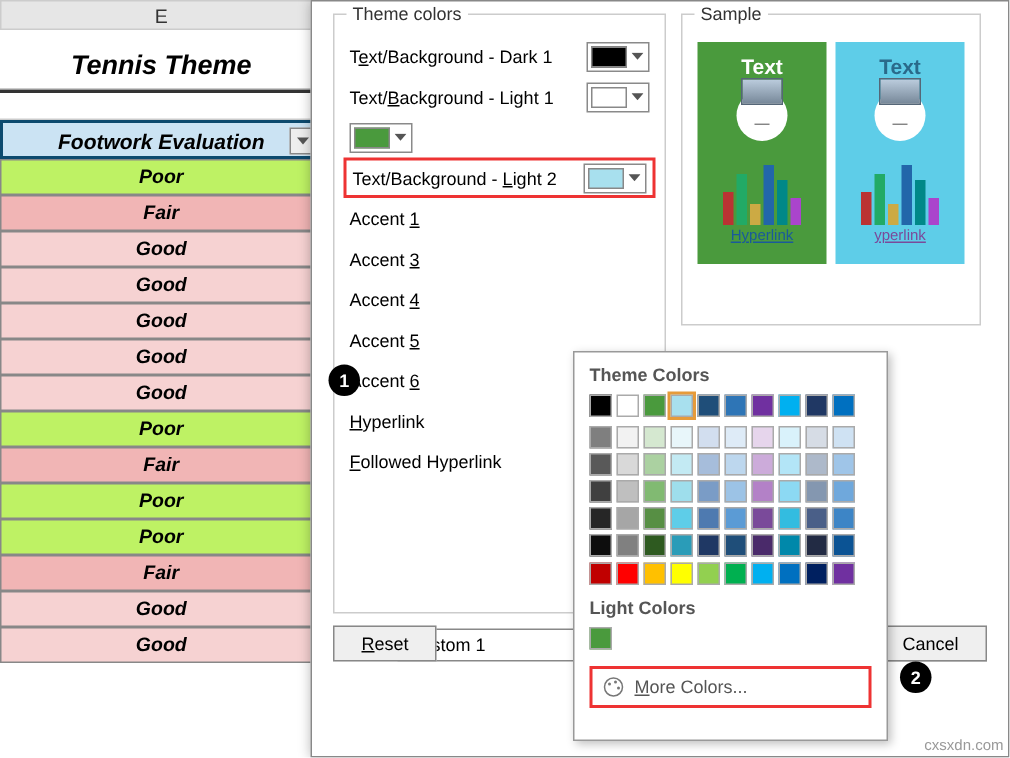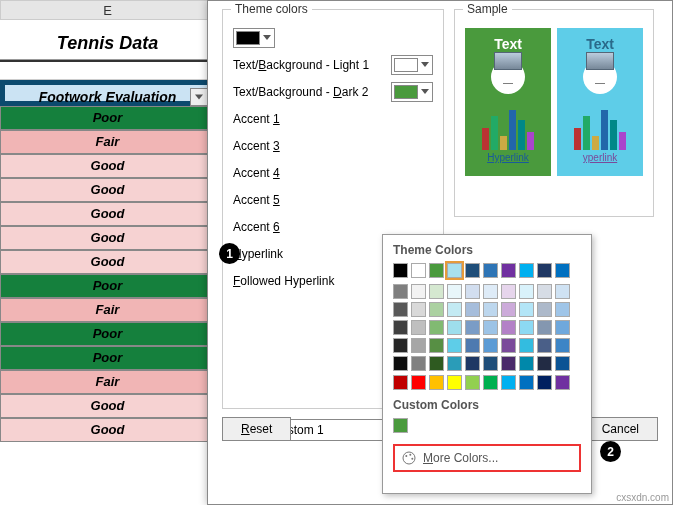--- a/index.html
+++ b/index.html
@@ -4,25 +4,25 @@
 <style>
 * { box-sizing: border-box; margin: 0; padding: 0; font-family: 'Segoe UI', Tahoma, sans-serif; }
 body { background: #fff; width: 673px; height: 505px; overflow: hidden; position: relative; }
 
 
 .sheet { position: absolute; left: 0; top: 0; width: 215px; }
 .colhead { height: 20px; background: #e6e6e6; border: 1px solid #ccc; text-align: center; font-size: 13px; color: #333; line-height: 20px; }
 .title-row { height: 40px; border-bottom: 1px solid #999; }
 .title-cell { font-weight: bold; font-style: italic; font-size: 18px; text-align: center; line-height: 34px; border-bottom: 2px solid #333; padding-top: 6px; }
 .gap-row { height: 20px; border-bottom: 1px solid #ccc; }
-.header-cell { background: #cbe3f3; border: 5px solid #0c4a6e; font-weight: bold; font-style: italic; font-size: 14px; text-align: center; height: 26px; line-height: 24px; position: relative; }
+.header-cell { background: #cbe3f3; border: 2px solid #0c4a6e; font-weight: bold; font-style: italic; font-size: 14px; text-align: center; height: 26px; line-height: 24px; position: relative; }
 .filter-btn { position: absolute; right: 2px; top: 3px; width: 18px; height: 18px; border: 1px solid #888; background: #eee; display: flex; align-items: center; justify-content: center; }
 .filter-btn svg { width: 8px; height: 6px; }
 .data-cell { border: 1px solid #888; height: 24px; text-align: center; font-style: italic; font-weight: 600; font-size: 13px; line-height: 22px; }
-.poor { background: #15803d; }
+.poor { background: #bef264; }
 .fair { background: #f1b5b5; }
 .good { background: #f6d2d2; }
 
 
 .dialog { position: absolute; left: 207px; top: 0; width: 466px; height: 505px; background: #fff; border: 1px solid #888; box-shadow: 0 0 8px rgba(0,0,0,0.3); }
 .dlg-title { height: 32px; display: flex; align-items: center; padding: 0 8px; font-size: 13px; }
 .dlg-title .t { flex: 1; }
 .dlg-title .q, .dlg-title .x { width: 32px; height: 32px; display: flex; align-items: center; justify-content: center; font-size: 14px; color: #444; }
 .dlg-title .x svg { width: 11px; height: 11px; }
 
@@ -83,21 +83,21 @@
 .picker .more svg { width: 16px; height: 16px; }
 
 .watermark { position: absolute; bottom: 2px; right: 4px; font-size: 10px; color: #999; z-index: 50; }
 </style>
 </head>
 <body>
 
 <div class="sheet">
   <div class="colhead">E</div>
   <div class="title-row">
-      <div class="title-cell">Tennis Data</div>
+      <div class="title-cell">Tennis Theme</div>
     </div>
   <div class="gap-row"></div>
   <div class="header-cell">
     <span>Footwork Evaluation</span>
     <span class="filter-btn">
       <svg viewBox="0 0 10 6">
           <path d="M0 0 L10 0 L5 6 Z" fill="#555"></path>
         </svg>
     </span>
   </div>
@@ -118,20 +118,21 @@
       <div class="data-cell good">Good</div>
     </div>
 </div>
 
 <div class="dialog">
   <div class="dlg-body">
     <div class="fieldset theme-fs">
       <div class="legend">Theme colors</div>
       <div id="theme-rows">
           <div class="color-row">
+            <span class="lbl">T<u>e</u>xt/Background - Dark 1</span>
             <div class="swatch-btn">
               <div class="sw" style="background:#000000"></div>
               <div class="arr">
                 <svg viewBox="0 0 10 6">
                   <path d="M0 0 L10 0 L5 6 Z" fill="#555"></path>
                 </svg>
               </div>
             </div>
           </div>
           <div class="color-row">
@@ -139,23 +140,33 @@
             <div class="swatch-btn">
               <div class="sw" style="background:#ffffff"></div>
               <div class="arr">
                 <svg viewBox="0 0 10 6">
                   <path d="M0 0 L10 0 L5 6 Z" fill="#555"></path>
                 </svg>
               </div>
             </div>
           </div>
           <div class="color-row">
-            <span class="lbl">Text/Background - <u>D</u>ark 2</span>
             <div class="swatch-btn">
               <div class="sw" style="background:#4a9a3d"></div>
+              <div class="arr">
+                <svg viewBox="0 0 10 6">
+                  <path d="M0 0 L10 0 L5 6 Z" fill="#555"></path>
+                </svg>
+              </div>
+            </div>
+          </div>
+          <div class="color-row highlight-row">
+            <span class="lbl">Text/Background - <u>L</u>ight 2</span>
+            <div class="swatch-btn">
+              <div class="sw" style="background:#a8e0ee"></div>
               <div class="arr">
                 <svg viewBox="0 0 10 6">
                   <path d="M0 0 L10 0 L5 6 Z" fill="#555"></path>
                 </svg>
               </div>
             </div>
           </div>
           <div class="color-row">
             <span class="lbl">Accent <u>1</u></span>
           </div>
@@ -304,21 +315,21 @@
       <div class="c" style="background: rgb(255, 0, 0);"></div>
       <div class="c" style="background: rgb(255, 192, 0);"></div>
       <div class="c" style="background: rgb(255, 255, 0);"></div>
       <div class="c" style="background: rgb(146, 208, 80);"></div>
       <div class="c" style="background: rgb(0, 176, 80);"></div>
       <div class="c" style="background: rgb(0, 176, 240);"></div>
       <div class="c" style="background: rgb(0, 112, 192);"></div>
       <div class="c" style="background: rgb(0, 32, 96);"></div>
       <div class="c" style="background: rgb(112, 48, 160);"></div>
     </div>
-  <div class="hdr">Custom Colors</div>
+  <div class="hdr">Light Colors</div>
   <div class="recent" id="recent-row"><div class="c" style="background: rgb(74, 154, 61);"></div></div>
   <div class="more">
     <svg viewBox="0 0 24 24">
         <circle cx="12" cy="12" r="9" fill="none" stroke="#777" stroke-width="1.5"></circle>
         <circle cx="8" cy="9" r="1.5" fill="#777"></circle>
         <circle cx="14" cy="7" r="1.5" fill="#777"></circle>
         <circle cx="17" cy="13" r="1.5" fill="#777"></circle>
       </svg>
     <span><u>M</u>ore Colors...</span>
   </div>

